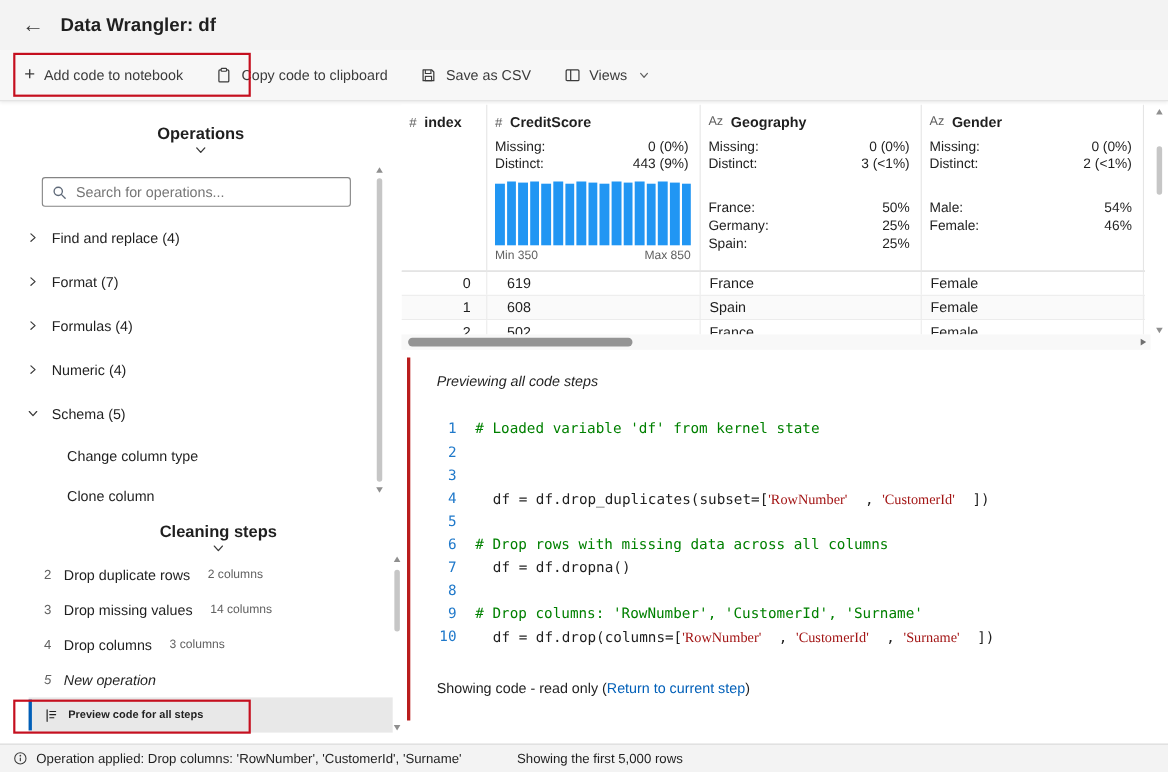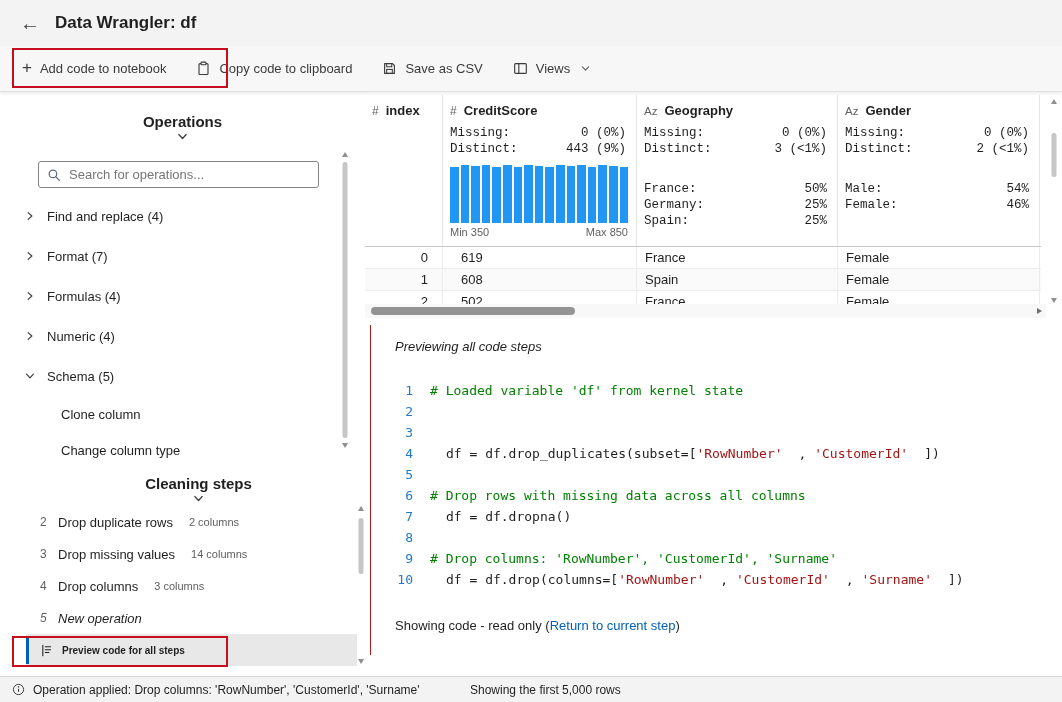--- a/index.html
+++ b/index.html
@@ -71,46 +71,46 @@
 
   
   .grid { position:absolute; left:365px; top:95px; width:676px; height:209px; overflow:hidden; background:#fff; }
   .grid-header { display:flex; height:152px; border-bottom:1px solid #c8c8c8; }
   .gcol { flex:none; border-right:1px solid #e5e5e5; padding-top:5px; }
   .gcol-name { display:flex; align-items:center; gap:7px; padding:3px 7px 5px; }
   .gicon { color:#616161; font-size:12px; }
   .gicon.az { font-size:11.5px; }
   .colname { font-weight:700; font-size:13px; }
   .gstats { margin-top:2px; }
-  .srow { display:flex; justify-content:space-between; align-items:center; padding:0 10px 0 7px; height:16px; font-size:12.5px; color:#1f1f1f;font-family:Liberation Mono, monospace; }
+  .srow { display:flex; justify-content:space-between; align-items:center; padding:0 10px 0 7px; height:16px; font-size:12.5px; color:#1f1f1f; }
   .ghist { margin:8px 8px 0 7px; height:58px; display:flex; align-items:flex-end; gap:2px; }
   .hbar { flex:1; background:var(--histogram); }
   .gminmax { display:flex; justify-content:space-between; margin:3px 8px 0 7px; font-size:11px; color:#616161; }
   .gcats { margin-top:24px; }
   .grow { display:flex; height:22px; border-bottom:1px solid #ececec; background:#fff; }
   .grow.alt { background:#fafafa; }
   .gcell { flex:none; border-right:1px solid #ececec; font-size:13px; display:flex; align-items:center; }
   .gcell.c0 { justify-content:flex-end; padding-right:14px; }
   .gcell.c1 { padding-left:18px; }
   .gcell.c2, .gcell.c3 { padding-left:8px; }
 
   .grid-vscroll { position:absolute; left:1047px; top:95px; width:13px; height:208px; display:flex; flex-direction:column; align-items:center; padding-top:4px; }
   .grid-hscroll { position:absolute; left:365px; top:304px; width:681px; height:14px; background:#f8f8f8; }
   .hthumb { position:absolute; left:6px; top:3px; width:204px; height:8px; background:#949494; border-radius:4px; cursor:pointer; }
   .hscroll-arrow { position:absolute; right:4px; top:3.5px; }
 
   
-  .code-panel { position:absolute; left:370px; top:325px; width:676px; height:330px; border-left:1px solid #b91c1c; background:#fff; }
+  .code-panel { position:absolute; left:370px; top:325px; width:676px; height:330px; border-left:3px solid #b91c1c; background:#fff; }
   .code-note { font-style:italic; margin:14px 0 0 24px; font-size:13px; }
   .code-lines { margin-top:26px; font-family:"DejaVu Sans Mono",monospace; font-size:13px; }
   .cline { display:flex; height:21px; line-height:21px; }
   .lnum { width:42px; text-align:right; color:var(--line-number); flex:none; }
   .ltext { margin-left:17px; white-space:pre; color:var(--code); }
   .tok-comment { color:var(--comment); }
-  .tok-string { color:var(--string); }
+  .tok-string { color:var(--string);font-family:Liberation Serif, serif; }
   .tok-code { color:var(--code);margin-left:16px; }
   .code-footer { position:absolute; left:24px; bottom:22px; font-size:13px; }
   .code-footer a { color:var(--link); text-decoration:none; cursor:pointer; }
 
   
   .statusbar { position:absolute; left:0; top:676px; width:100%; height:26px; background:#f3f3f3; border-top:1px solid #d9d9d9; display:flex; align-items:center; font-size:12px; color:#1f1f1f; }
   .sb-icon { margin:0 8px 0 12px; display:flex; color:#3b3b3b; }
   .sb-rows { position:absolute; left:470px; }
 
   
@@ -218,22 +218,22 @@
         <span class="op-label">Numeric (4)</span>
       </div>
       <div class="op-group">
         <span class="op-chev down">
           <svg width="12" height="12" viewBox="0 0 16 16">
             <path d="M5.5 3.5 10.5 8l-5 4.5" fill="none" stroke="currentColor" stroke-width="1.5" stroke-linecap="round" stroke-linejoin="round"></path>
           </svg>
         </span>
         <span class="op-label">Schema (5)</span>
       </div>
+      <div class="op-child">Change column type</div>
       <div class="op-child">Clone column</div>
-      <div class="op-child">Change column type</div>
     </div>
   <div class="vscroll ops-scroll">
     <span class="tri tri-up"></span>
     <span class="track">
         <span class="thumb ops-thumb"></span>
       </span>
     <span class="tri tri-down"></span>
   </div>
 </div>
 

